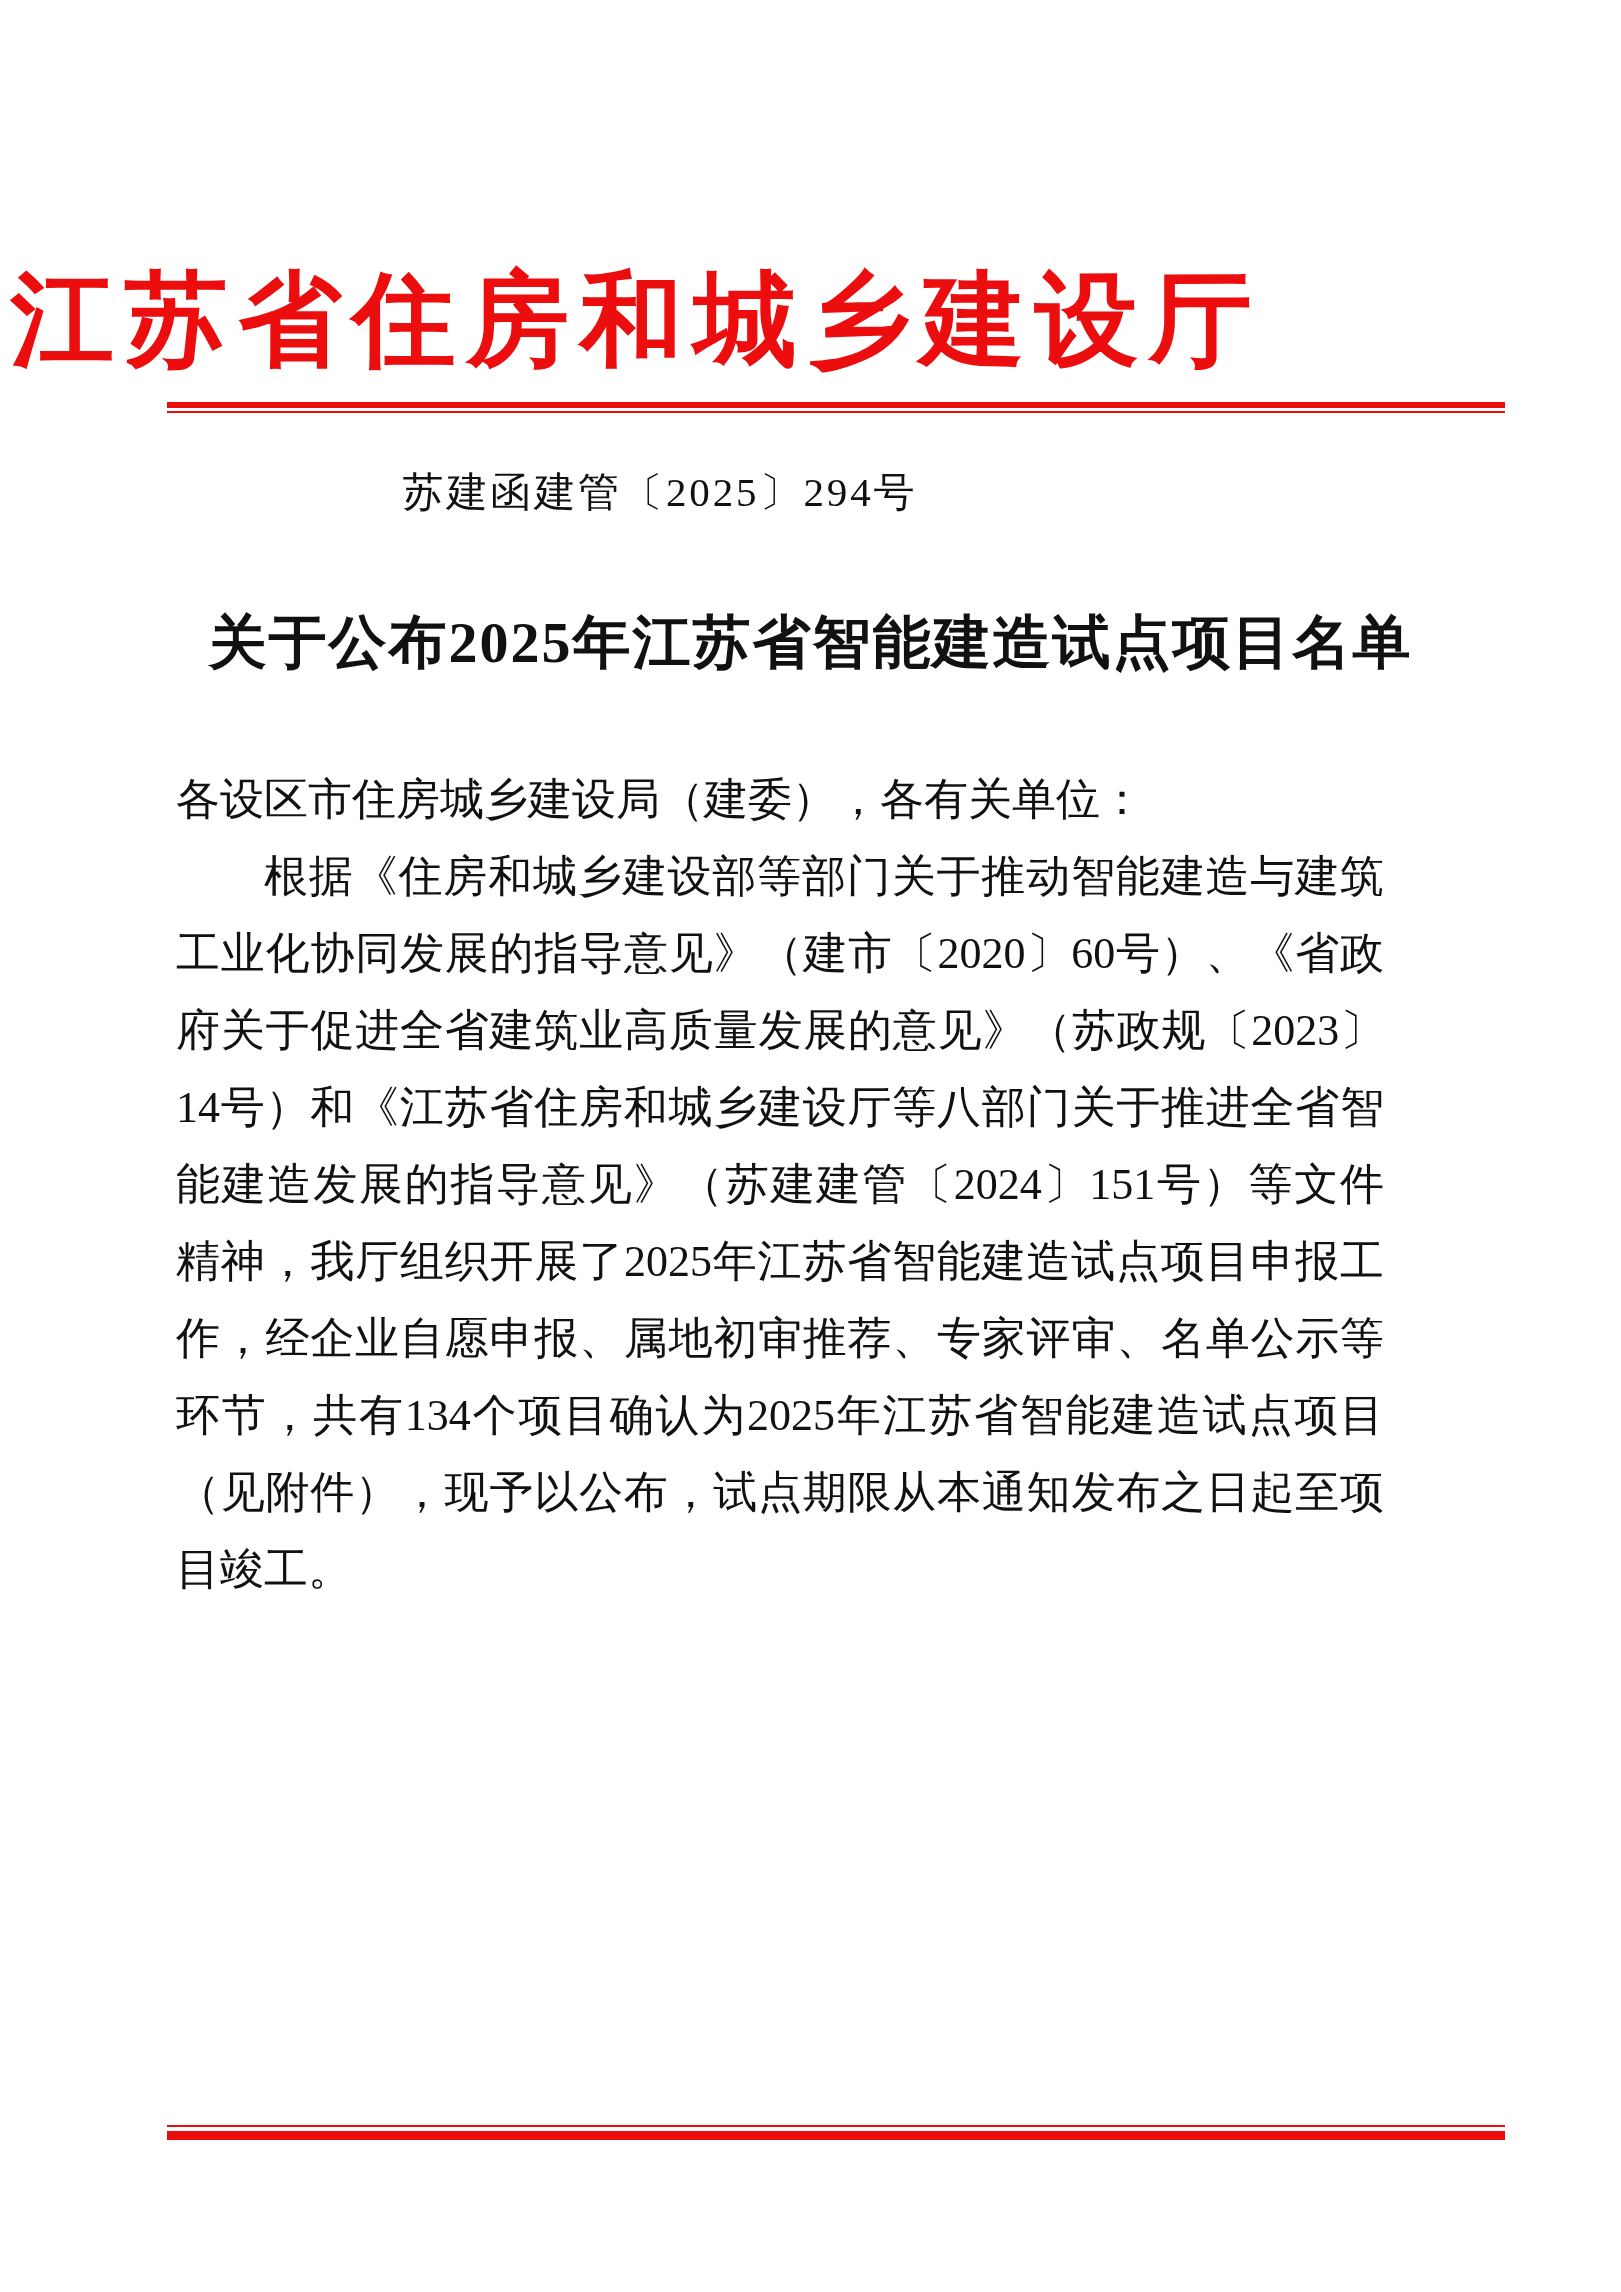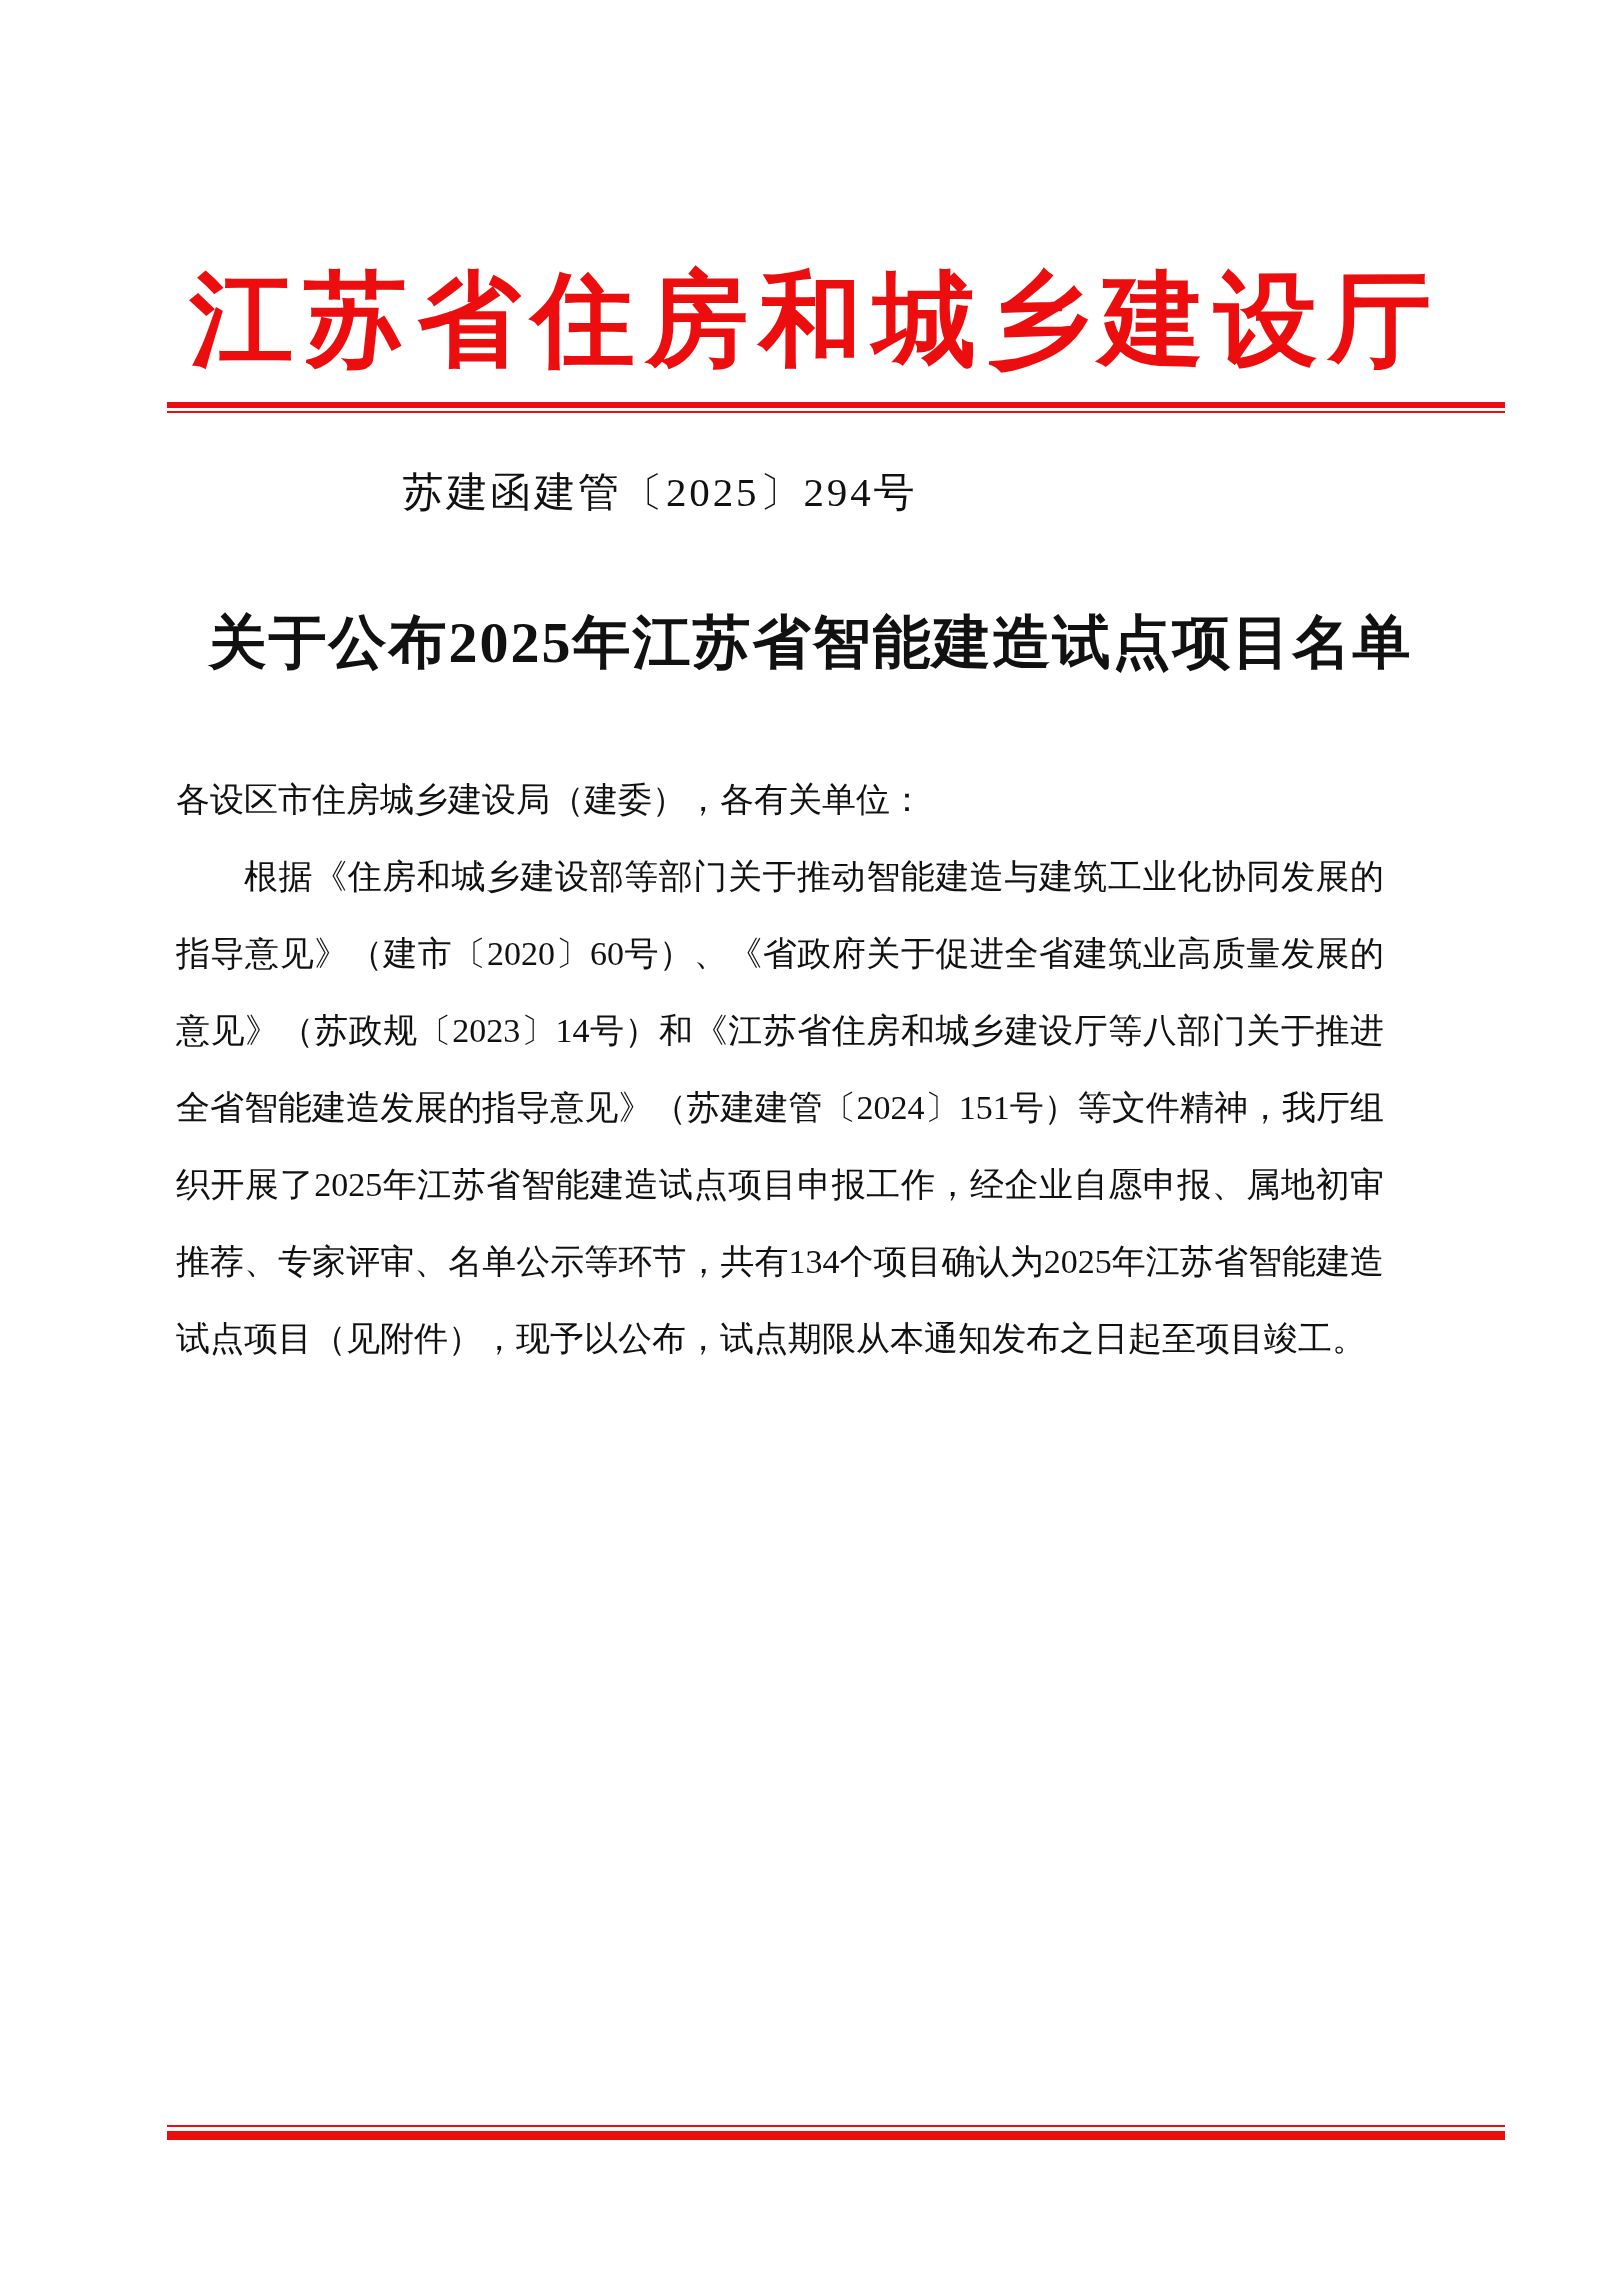--- a/index.html
+++ b/index.html
@@ -13,21 +13,20 @@
     overflow: hidden;
     font-family: "Liberation Serif", serif;
     color: #111111;
   }
   .letterhead {
     margin-top: 257px;
     font-size: 103px;
     line-height: 127px;
     font-weight: bold;
     color: var(--red);
-    text-align: center;
     letter-spacing: 10.8px;
     padding-left: 10.8px;
     white-space: nowrap;
   }
   .rule-top {
     margin: 17.6px 0 0 167px;
     width: 1338px;
   }
   .rule-top .thick { height: 6.9px; background: var(--red); }
   .rule-top .gap   { height: 2.9px; }
@@ -44,21 +43,21 @@
     margin-top: 86px;
     font-size: 58px;
     line-height: 80px;
     font-weight: bold;
     text-align: center;
     letter-spacing: 2px;
   }
   .body-text {
     margin: 78px 237px 0 176px;
     width: 1208px;
-    font-size: 34px;
+    font-size: 44px;
     line-height: 77px;
     text-align: justify;
     text-justify: inter-ideograph;
   }
   .body-text p { margin: 0; }
   .body-text p.indent { text-indent: 2em; }
   .rule-bottom {
     position: absolute;
     left: 167px;
     top: 2125px;

